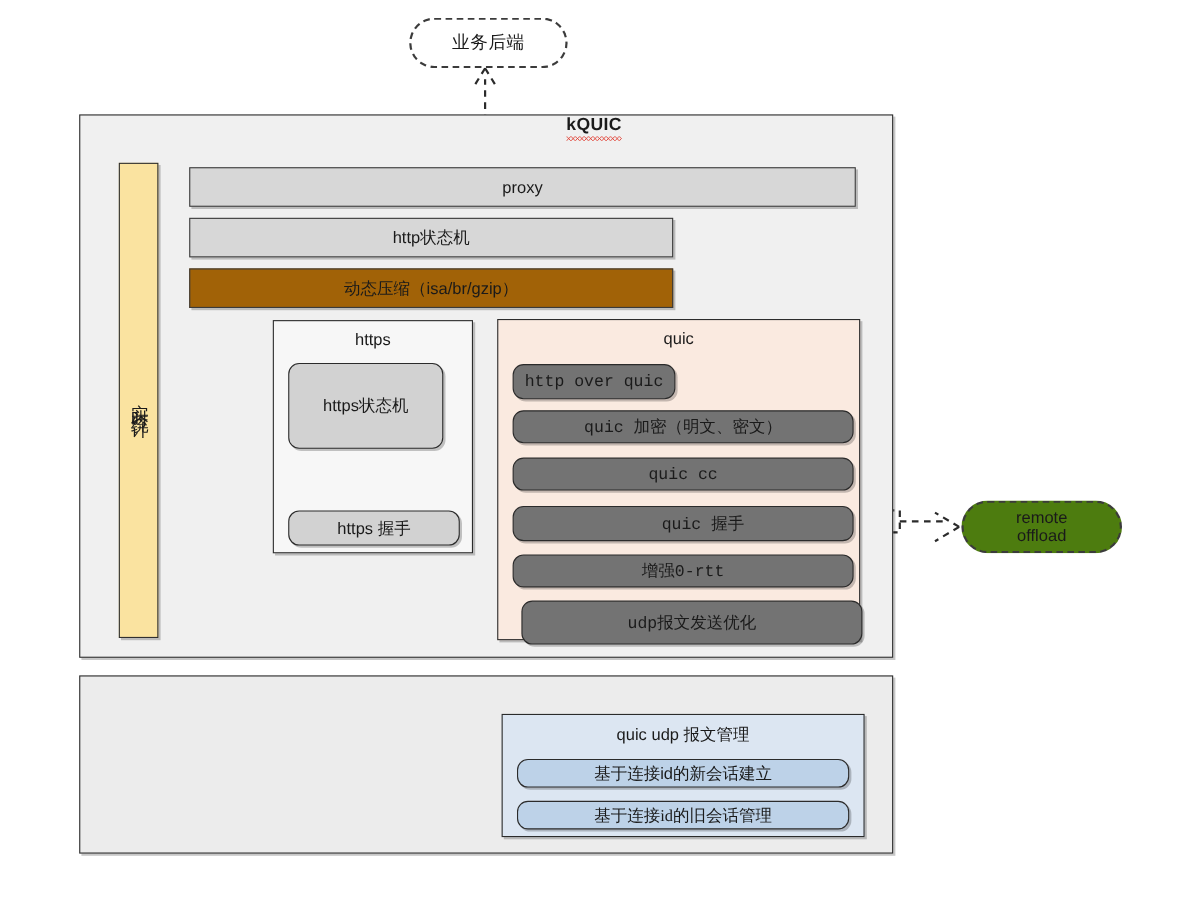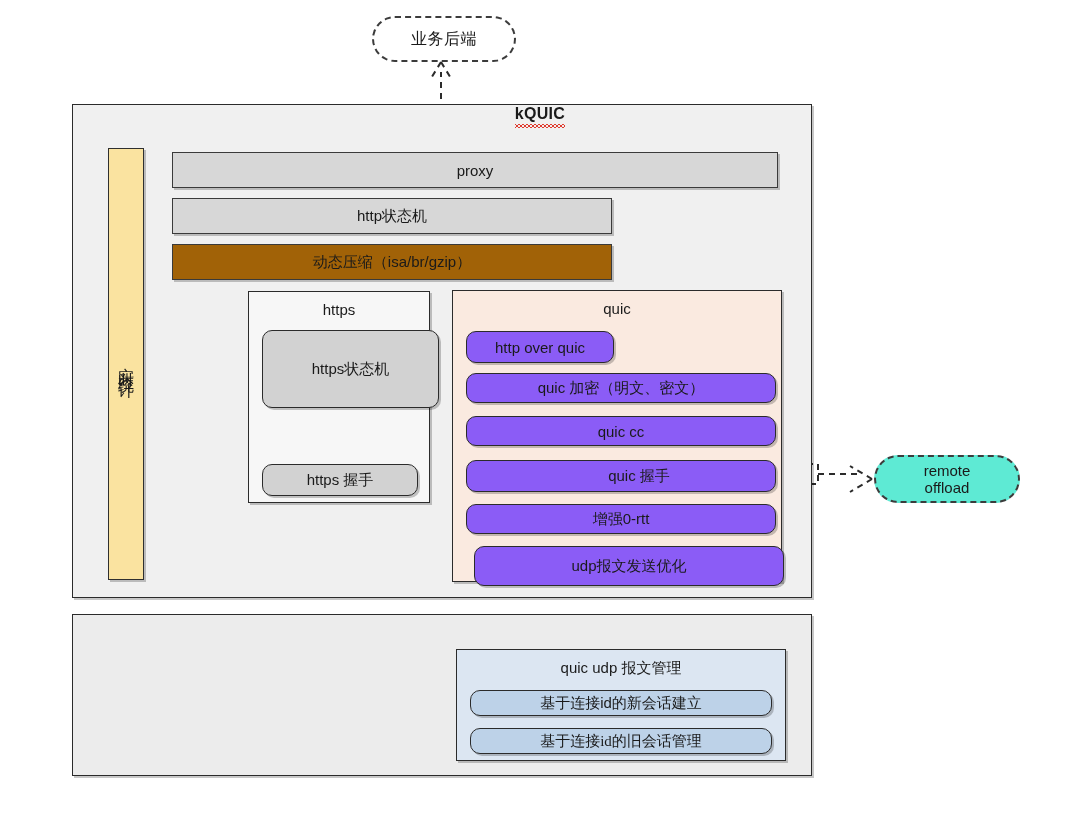--- a/index.html
+++ b/index.html
@@ -112,24 +112,24 @@
   }
   .rbox {
     border: 1.6px solid #2b2b2b;
     border-radius: 10px;
     box-shadow: 2px 2px 0 rgba(0,0,0,0.22);
     display: flex; align-items: center; justify-content: center;
     font-size: 15px;
     text-align: center;
   }
   .rbox-grey { background: #d2d2d2; }
-  .rbox-yellow { background: #8b5cf6; }
+  .rbox-yellow { background: #737373; font-family: Liberation Mono, monospace; }
   .rbox-blue { background: #bdd2e8; }
 
-  .https-fsm  { left: 262px; top: 330px; width: 177px; height: 78px; }
+  .https-fsm  { left: 262px; top: 330px; width: 141px; height: 78px; }
   .https-hs   { left: 262px; top: 458px; width: 156px; height: 32px; margin-top: 6px; }
 
   
   .quic-box {
     left: 452px; top: 290px; width: 330px; height: 292px;
     background: #faeae0;
     border: 1.6px solid #2b2b2b;
     box-shadow: 2px 2px 0 rgba(0,0,0,0.22);
   }
   .q-http-over   { left: 466px; top: 331px; width: 148px; height: 32px; }
@@ -158,21 +158,21 @@
     background: #dce6f2;
     border: 1.6px solid #2b2b2b;
     box-shadow: 2px 2px 0 rgba(0,0,0,0.22);
   }
   .k-newsess  { left: 470px; top: 690px; width: 302px; height: 26px; }
   .k-oldsess  { left: 470px; top: 728px; width: 302px; height: 26px; font-family: Liberation Serif, serif; }
 
   
   .bubble-remote {
     left: 874px; top: 455px; width: 146px; height: 48px;
-    background: #5eead4;
+    background: #4d7c0f;
     border: 2px dashed #3b3b3b;
     border-radius: 26px;
     display: flex; align-items: center; justify-content: center;
     flex-direction: column;
     font-size: 15px;
     line-height: 1.15;
     text-align: center;
   }
 
   

